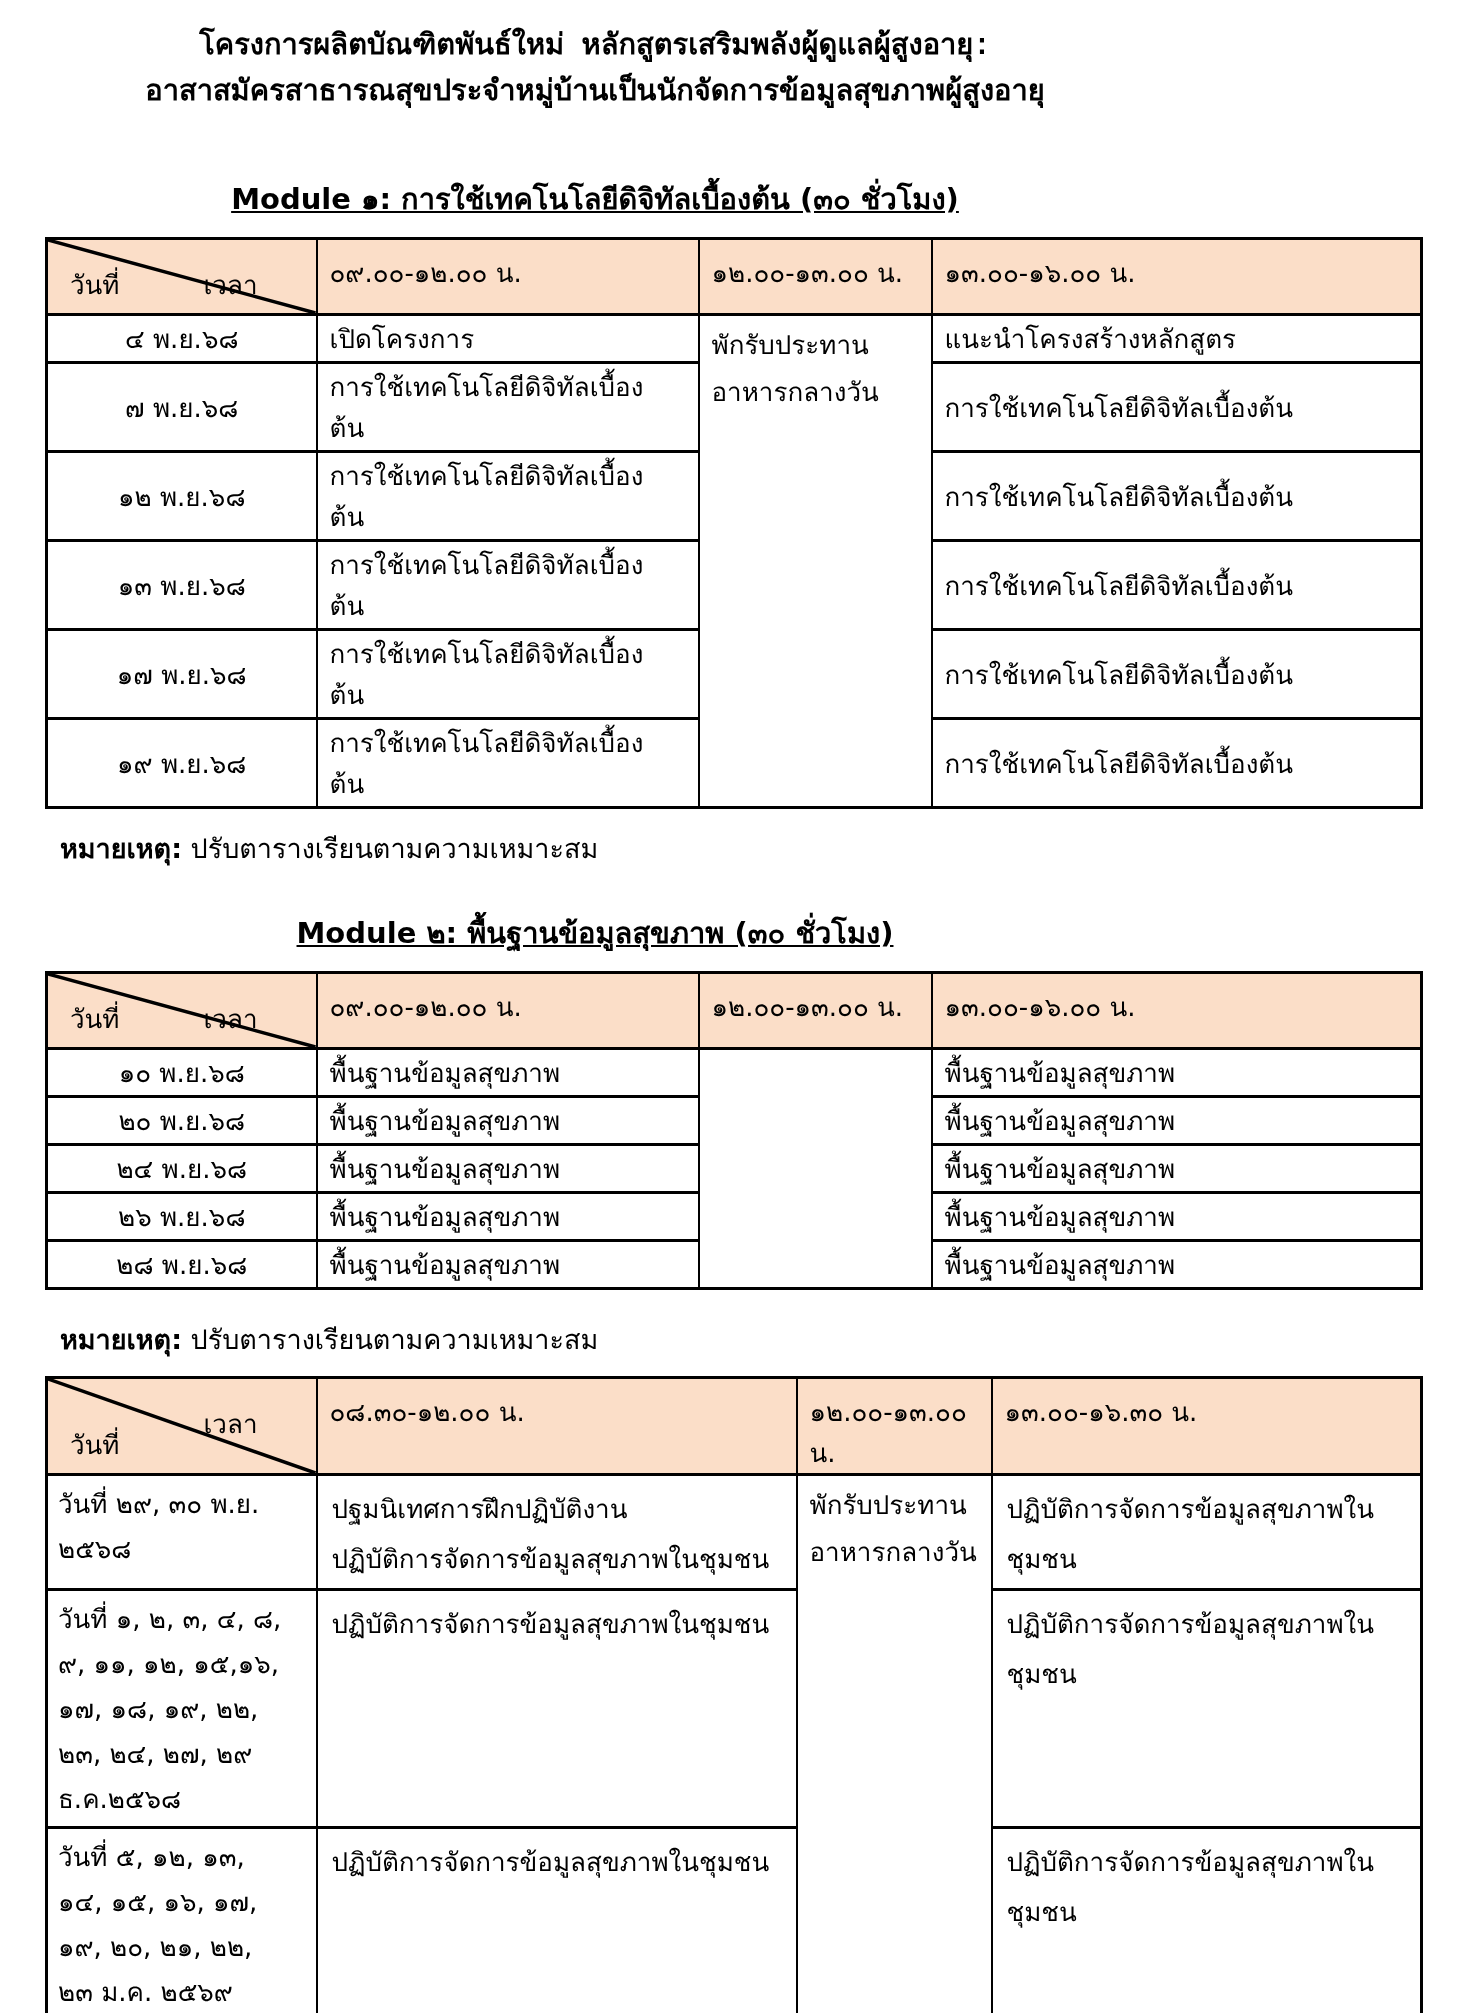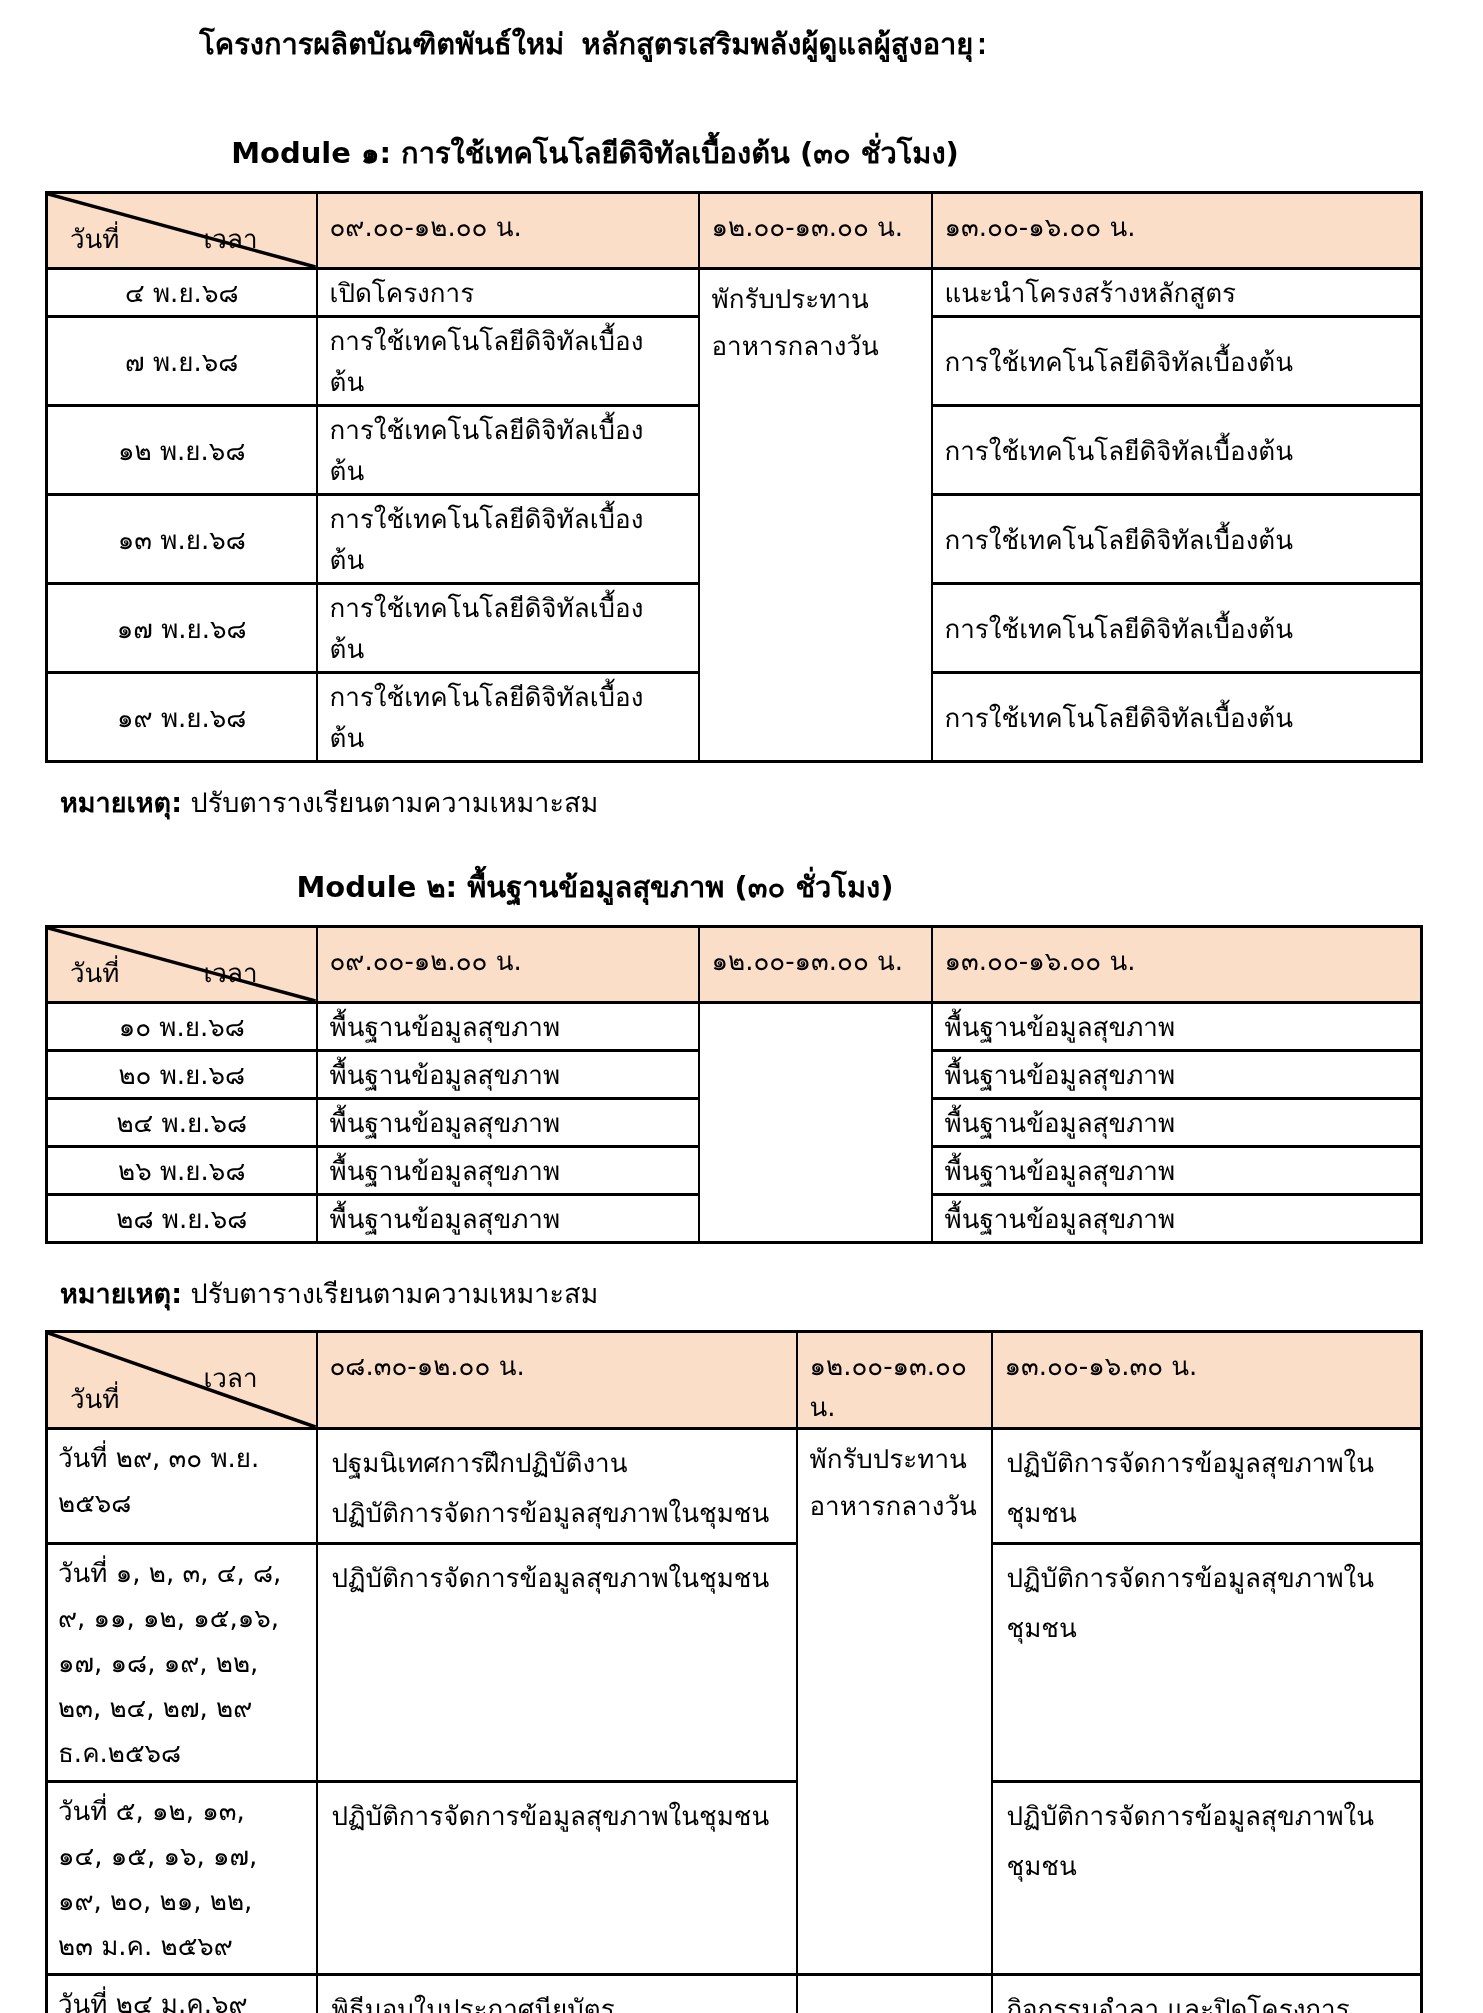--- a/index.html
+++ b/index.html
@@ -12,21 +12,21 @@
   }
   .page { padding: 24px 0 0 45px; width: 1460px; }
 
   .doc-title {
     width: 1100px; text-align: center;
     font-size: 29px; font-weight: bold; line-height: 46px; font-family: Liberation Mono, monospace;
   }
 
   .module-heading {
     width: 1100px; text-align: center;
-    font-size: 29px; font-weight: bold;
+    font-size: 29px; font-weight: bold; text-decoration: underline;
   }
   .mh-1 { margin-top: 60px; }
   .mh-2 { margin-top: 40px; }
   .mh-3 { margin-top: 62px; }
 
   table.sched {
     border-collapse: collapse; table-layout: fixed;
     width: 1375px; margin-top: 15px;
     border: 3px solid var(--border-col);
     font-size: 26px;
@@ -69,20 +69,21 @@
   .note-1 { margin-top: 18px; }
   .note-2 { margin-top: 28px; }
 </style>
 </head>
 <body>
 
 <div class="page">
 
   <div class="doc-title">
     <div>โครงการผลิตบัณฑิตพันธ์ใหม่ หลักสูตรเสริมพลังผู้ดูแลผู้สูงอายุ:</div>
+    <div>อาสาสมัครสาธารณสุขประจำหมู่บ้านเป็นนักจัดการข้อมูลสุขภาพผู้สูงอายุ</div>
   </div>
 
   <div class="module-heading mh-1">Module ๑: การใช้เทคโนโลยีดิจิทัลเบื้องต้น (๓๐ ชั่วโมง)</div>
 
   <table class="sched t12">
     <colgroup>
         <col style="width:270px">
         <col style="width:382px">
         <col style="width:233px">
         <col style="width:490px">

